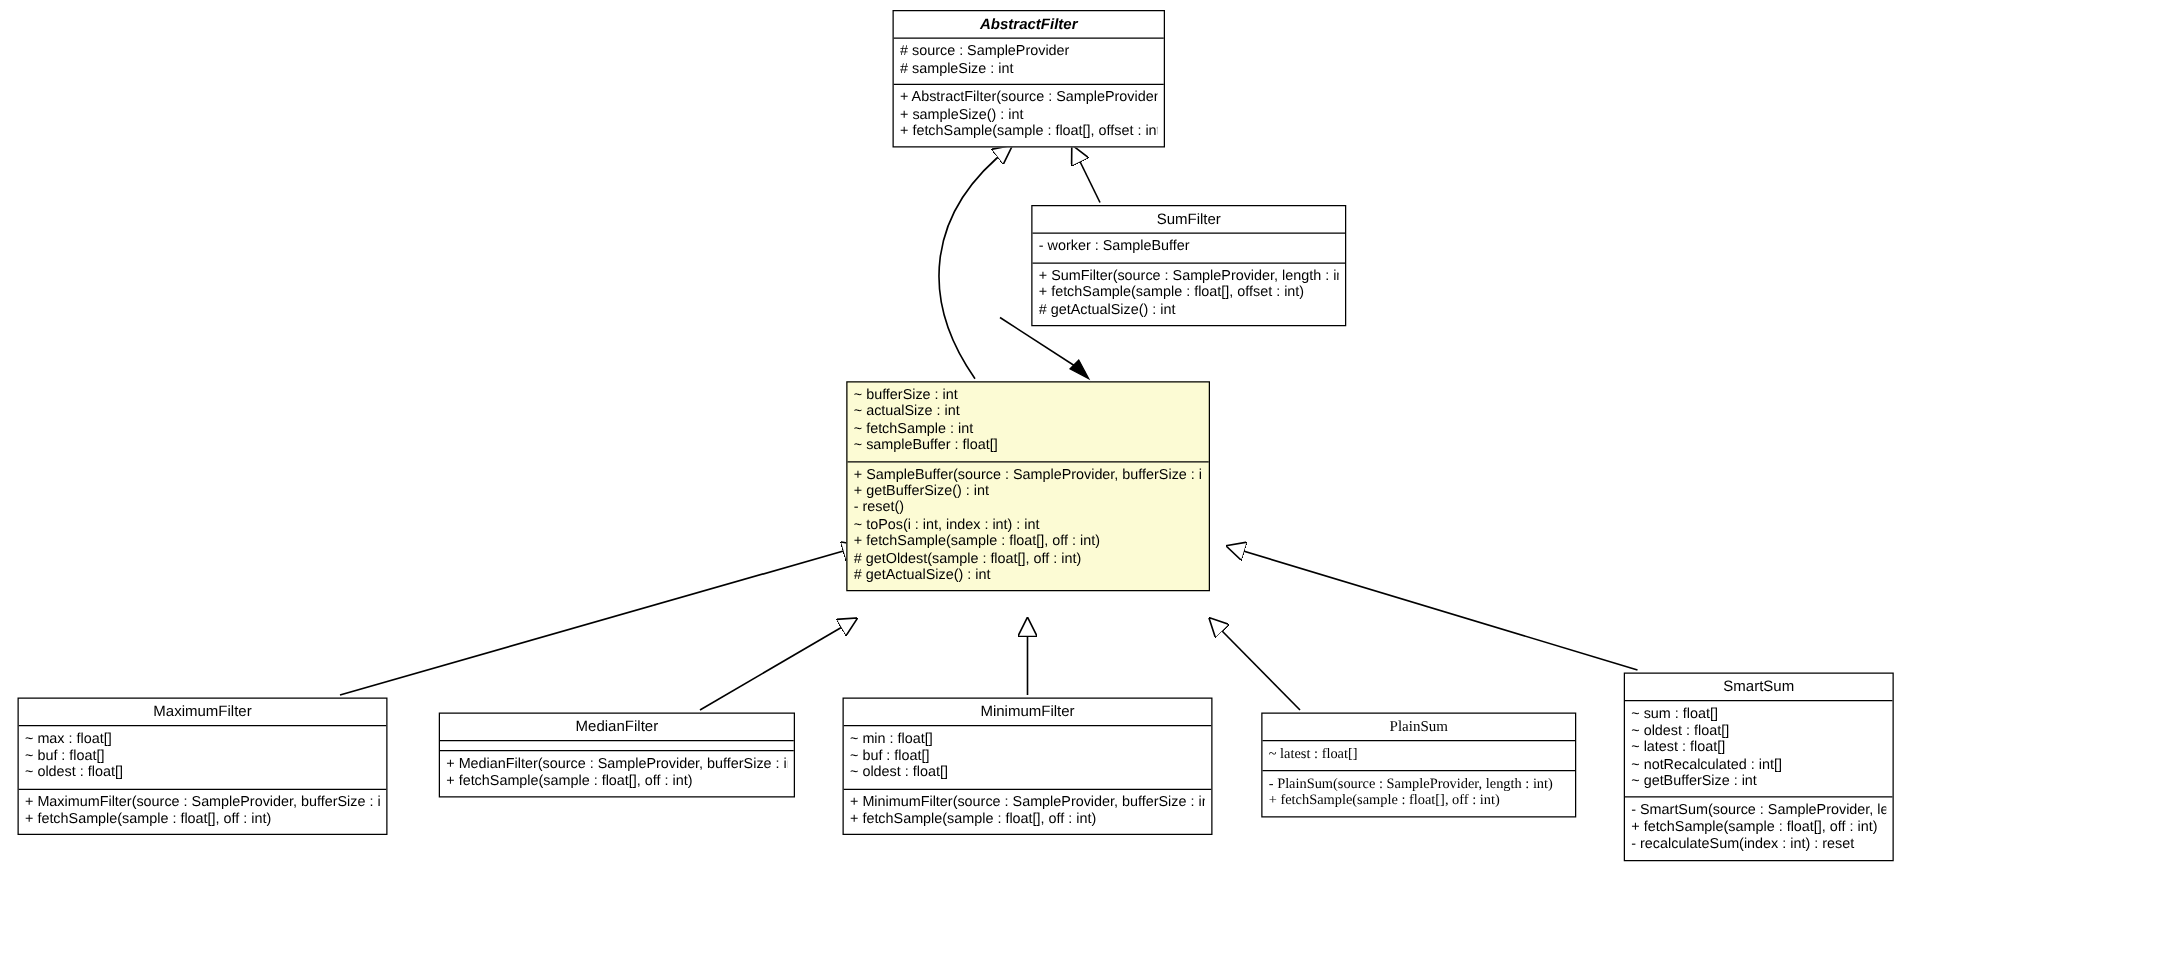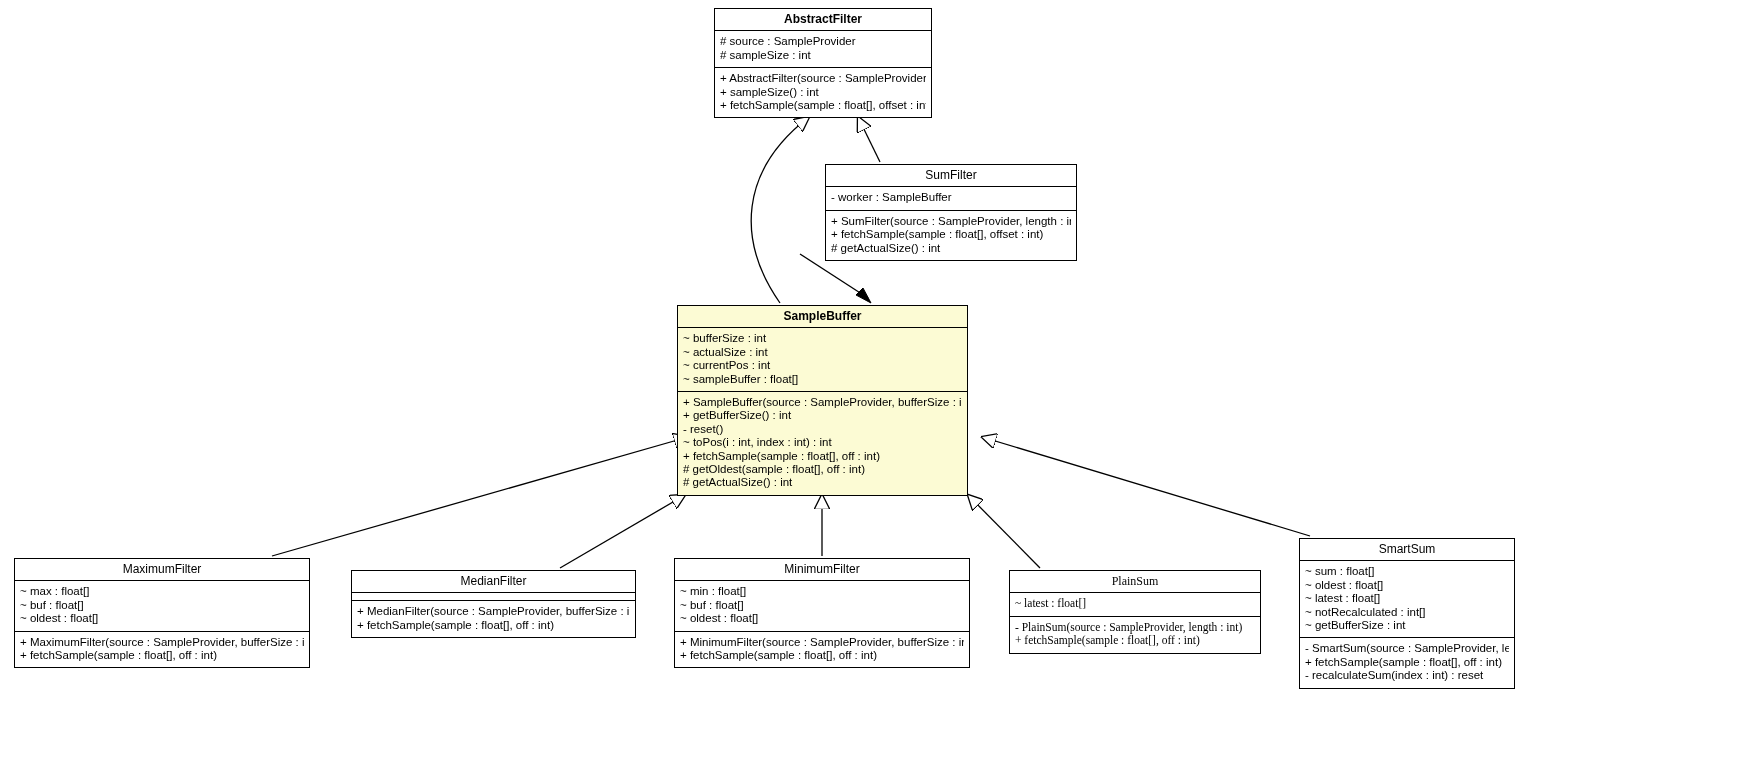--- a/index.html
+++ b/index.html
@@ -42,20 +42,21 @@
   }
   .class-header {
     text-align: center;
     padding: 4px 6px 4px 6px;
     border-bottom: 1px solid #000000;
     font-size: 12px;
     white-space: nowrap;
     overflow: hidden;
   }
   .class-header.abstract {
+    font-style: italic;
     font-weight: bold;
   }
   .class-section {
     padding: 4px 5px 5px 5px;
     border-bottom: 1px solid #000000;
   }
   .class-section:last-child {
     border-bottom: none;
   }
   .class-section.empty {
@@ -118,25 +119,24 @@
       <div class="member-row">- worker : SampleBuffer</div>
     </div>
     <div class="class-section">
       <div class="member-row">+ SumFilter(source : SampleProvider, length : int)</div>
       <div class="member-row">+ fetchSample(sample : float[], offset : int)</div>
       <div class="member-row"># getActualSize() : int</div>
     </div>
   </div>
 
   <div class="uml-class highlight" style="left:677px; top:305px; width:291px;">
-    <div class="class-header abstract">SampleBuffer</div>
     <div class="class-section">
       <div class="member-row">~ bufferSize : int</div>
       <div class="member-row">~ actualSize : int</div>
-      <div class="member-row">~ currentPos : int</div>
+      <div class="member-row">~ fetchSample : int</div>
       <div class="member-row">~ sampleBuffer : float[]</div>
     </div>
     <div class="class-section">
       <div class="member-row">+ SampleBuffer(source : SampleProvider, bufferSize : int)</div>
       <div class="member-row">+ getBufferSize() : int</div>
       <div class="member-row">- reset()</div>
       <div class="member-row">~ toPos(i : int, index : int) : int</div>
       <div class="member-row">+ fetchSample(sample : float[], off : int)</div>
       <div class="member-row"># getOldest(sample : float[], off : int)</div>
       <div class="member-row"># getActualSize() : int</div>

